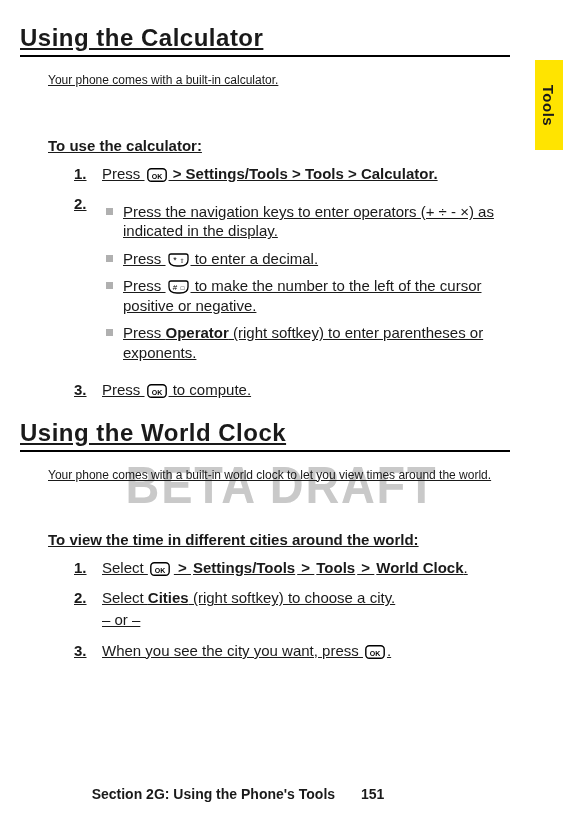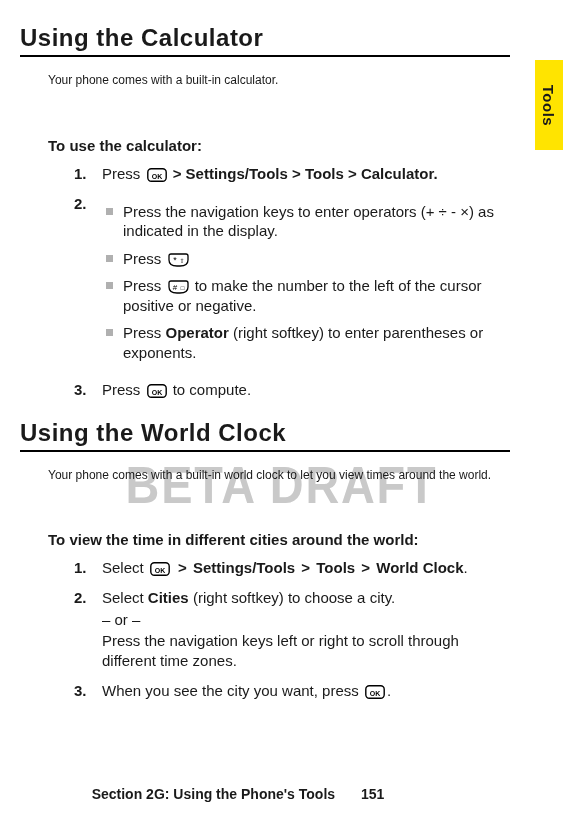--- a/index.html
+++ b/index.html
@@ -1,17 +1,17 @@
 <!DOCTYPE html>
 <html><head>
   <meta charset="utf-8">
   <style>
     * { margin:0; padding:0; box-sizing:border-box; }
     body { width:563px; height:828px; background:#fff; position:relative; font-family:"Segoe UI",Arial,sans-serif; color:#1a1a1a; }
-    .page { padding:20px 53px 0 20px; position:relative; }
+    .page { padding:20px 53px 0 20px; position:relative;text-decoration:underline; }
     .side-tab { position:absolute; top:60px; right:0; width:28px; height:90px; background:#ffe400; display:flex; align-items:center; justify-content:center; }
     .side-tab span { transform:rotate(90deg); font-weight:700; font-size:15px; letter-spacing:.5px; }
     .h1 { font-size:24px; font-weight:750; margin-top:4px; margin-bottom:3px; letter-spacing:.5px; }
     .rule { height:2px; background:#000; margin-bottom:16px; width:100%; }
     .intro { margin-left:28px; font-size:12px; margin-bottom:12px; line-height:1.3; }
     .proc-head { margin-left:28px; font-size:15px; font-weight:700; margin-bottom:10px;margin-top:48px; }
     .ol { margin-left:54px; margin-bottom:14px; }
     .ol-item { display:flex; margin-bottom:10px; font-size:15px; line-height:1.35; }
     .ol-num { font-weight:700; width:28px; flex-shrink:0; }
     .ol-body { flex:1; }
@@ -66,21 +66,21 @@
             <div class="sq"></div>
             <div class="ul-body">Press the navigation keys to enter operators (+ ÷ - ×) as indicated in the display.</div>
           </div>
           <div class="ul-item">
             <div class="sq"></div>
             <div class="ul-body">
               <span>Press </span><span class="key"><svg width="21" height="14">
                     <path d="M3 1 H18 Q20 1 20 3 V7 Q20 13 12 13 H9 Q1 13 1 7 V3 Q1 1 3 1 Z" fill="none" stroke="#000" stroke-width="1.3"></path>
                     <text x="7" y="10" text-anchor="middle" font-size="9" font-family="Arial">*</text>
                     <text x="14" y="10" text-anchor="middle" font-size="6" font-family="Arial">⇧</text>
-                  </svg></span>
+                  </svg></span><span> to enter a decimal.</span>
             </div>
           </div>
           <div class="ul-item">
             <div class="sq"></div>
             <div class="ul-body">
               <span>Press </span><span class="key"><svg width="21" height="14">
                     <path d="M3 1 H18 Q20 1 20 3 V7 Q20 13 12 13 H9 Q1 13 1 7 V3 Q1 1 3 1 Z" fill="none" stroke="#000" stroke-width="1.3"></path>
                     <text x="7" y="10" text-anchor="middle" font-size="8" font-family="Arial">#</text>
                     <text x="14.5" y="10" text-anchor="middle" font-size="6" font-family="Arial">□</text>
                   </svg></span><span> to make the number to the left of the cursor positive or negative.</span>
@@ -125,21 +125,20 @@
                 <text x="10" y="10.5" text-anchor="middle" font-size="7" font-family="Arial" font-weight="700">OK</text>
               </svg></span><span class="sep"> &gt; </span><span class="b">Settings/Tools</span><span class="sep"> &gt; </span><span class="b">Tools</span><span class="sep"> &gt; </span><span class="b">World Clock</span><span>.</span>
         </div>
       </div>
 
       <div class="ol-item">
         <div class="ol-num">2.</div>
         <div class="ol-body">
           <span>Select </span><span class="b">Cities</span><span> (right softkey) to choose a city.</span>
           <div class="or">– or –</div>
-          <div>Press the navigation keys left or right to scroll through different time zones.</div>
         </div>
       </div>
 
       <div class="ol-item">
         <div class="ol-num">3.</div>
         <div class="ol-body">
           <span>When you see the city you want, press </span><span class="key"><svg width="20" height="14">
                 <rect x=".8" y=".8" width="18.4" height="12.4" rx="3.5" fill="none" stroke="#000" stroke-width="1.4"></rect>
                 <text x="10" y="10.5" text-anchor="middle" font-size="7" font-family="Arial" font-weight="700">OK</text>
               </svg></span><span>.</span>

